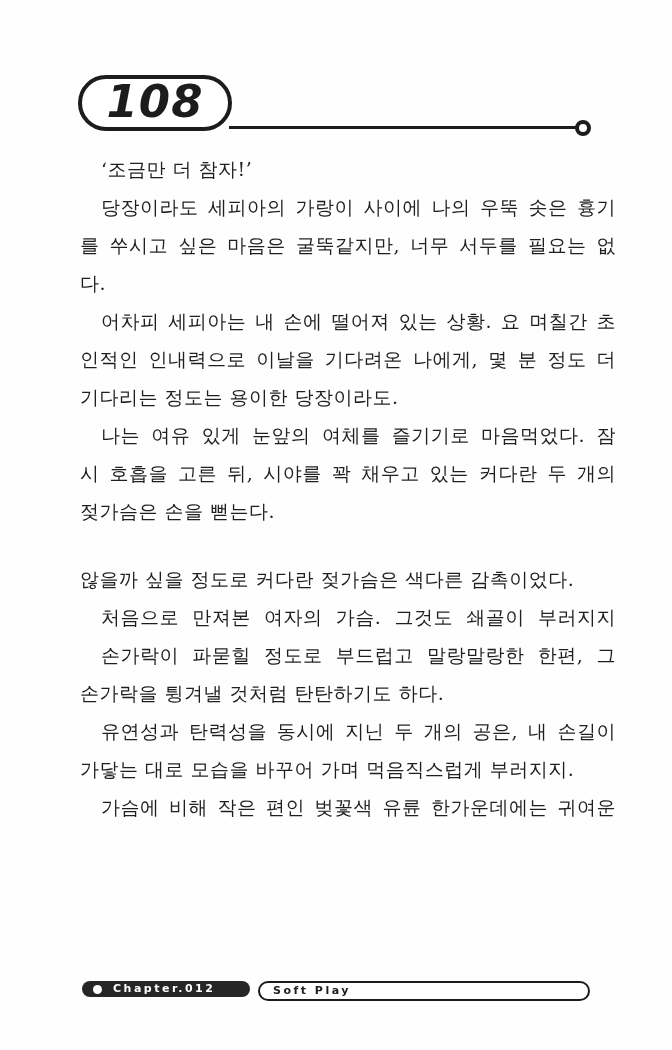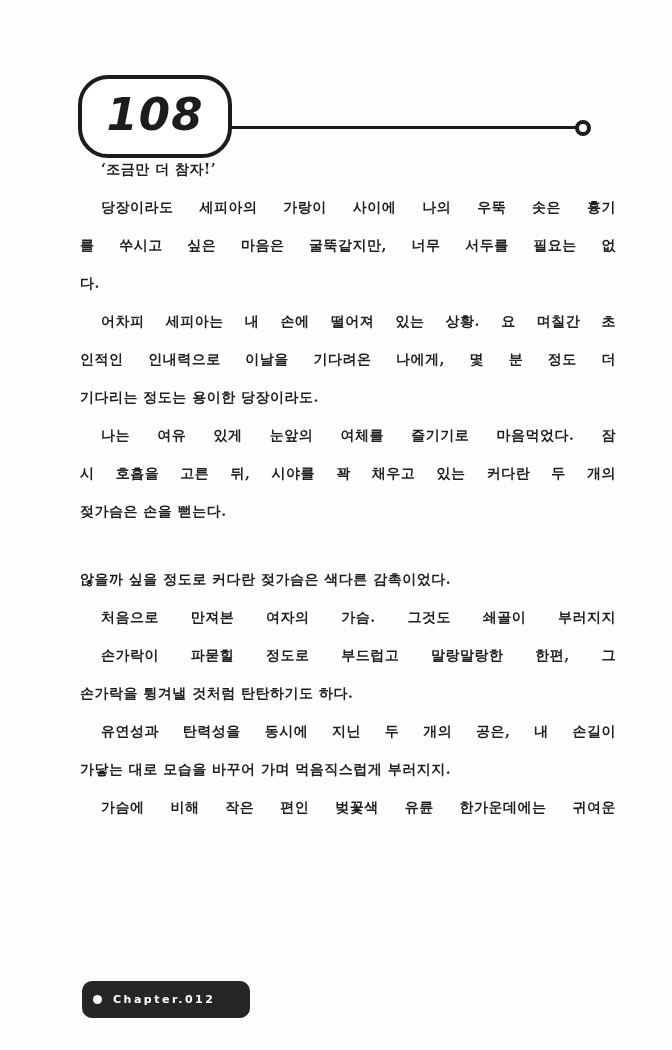--- a/index.html
+++ b/index.html
@@ -10,21 +10,21 @@
     background: #fefefe;
     overflow: hidden;
     font-family: "DejaVu Serif", "Liberation Serif", serif;
     color: #1f1f1f;
   }
 
   
   .page-number-badge {
     position: absolute;
     left: 78px; top: 75px;
-    width: 154px; height: 83px;
+    width: 154px; height: 56px;
     border: 4px solid #1c1c1c;
     border-radius: 30px;
     background: #ffffff;
     box-sizing: border-box;
     display: flex; align-items: center; justify-content: center;
   }
   .page-number-badge .num {
     font-family: "DejaVu Sans", "Liberation Sans", sans-serif;
     font-style: italic;
     font-weight: bold;
@@ -50,37 +50,36 @@
 
   
   .text-block {
     position: absolute;
     left: 80px; top: 150px;
     width: 536px;
   }
   .line {
     height: 38px;
     line-height: 38px;
-    font-size: 14px;
+    font-size: 19px;
     letter-spacing: 0.5px;
     white-space: normal;
     overflow: hidden;
     text-align: left;
-    font-weight: bold;
   }
   .line.indent { padding-left: 21px; }
   .line.j { text-align: justify; text-align-last: justify; }
   .line.blank { height: 30px; }
 
   
   .footer { position: absolute; left: 0; top: 981px; width: 672px; height: 22px; }
   .chapter-pill {
     position: absolute;
     left: 82px; top: 0;
-    width: 168px; height: 37px;
+    width: 168px; height: 16px;
     background: #262626;
     border-radius: 10px;
     display: flex; align-items: center;
     box-sizing: border-box;
   }
   .chapter-dot {
     width: 9px; height: 9px;
     border-radius: 50%;
     background: #ffffff;
     margin-left: 11px;
@@ -146,15 +145,18 @@
       <div class="line indent j">유연성과 탄력성을 동시에 지닌 두 개의 공은, 내 손길이</div>
       <div class="line">가닿는 대로 모습을 바꾸어 가며 먹음직스럽게 부러지지.</div>
       <div class="line indent j">가슴에 비해 작은 편인 벚꽃색 유륜 한가운데에는 귀여운</div>
     </div>
 
   <div class="footer">
     <div class="chapter-pill">
       <span class="chapter-dot"></span>
       <span class="chapter-label">Chapter.012</span>
     </div>
+    <div class="section-pill">
+      <span class="section-label">Soft Play</span>
+    </div>
   </div>
 
 </div>
 
 </body></html>

